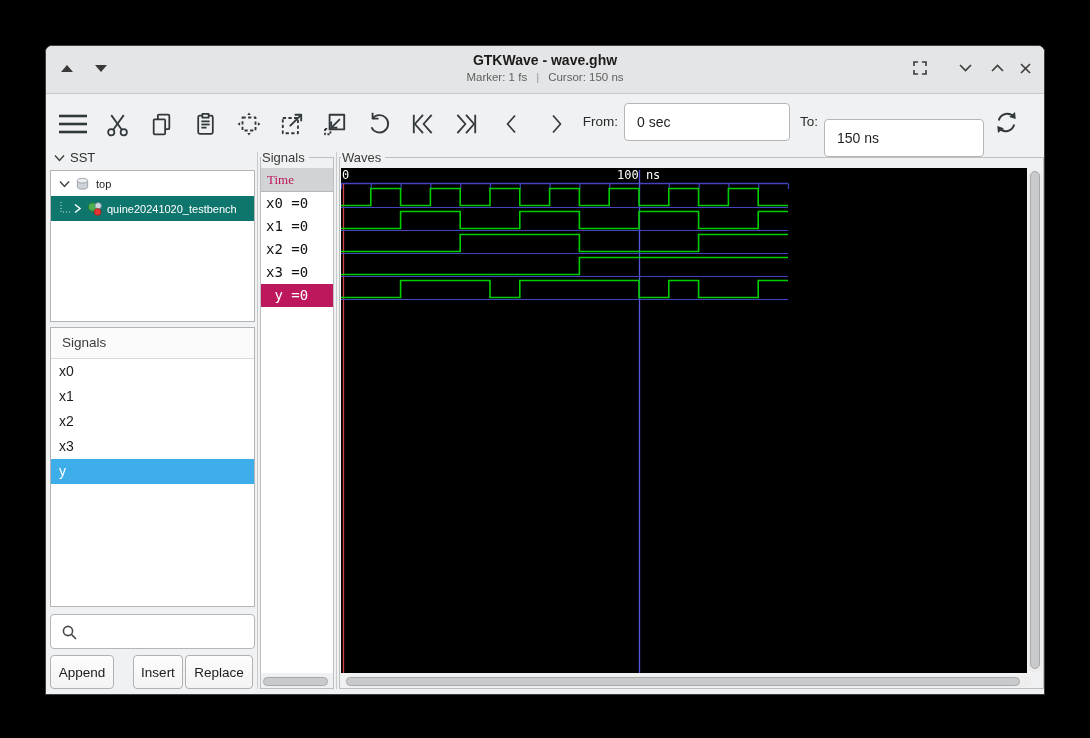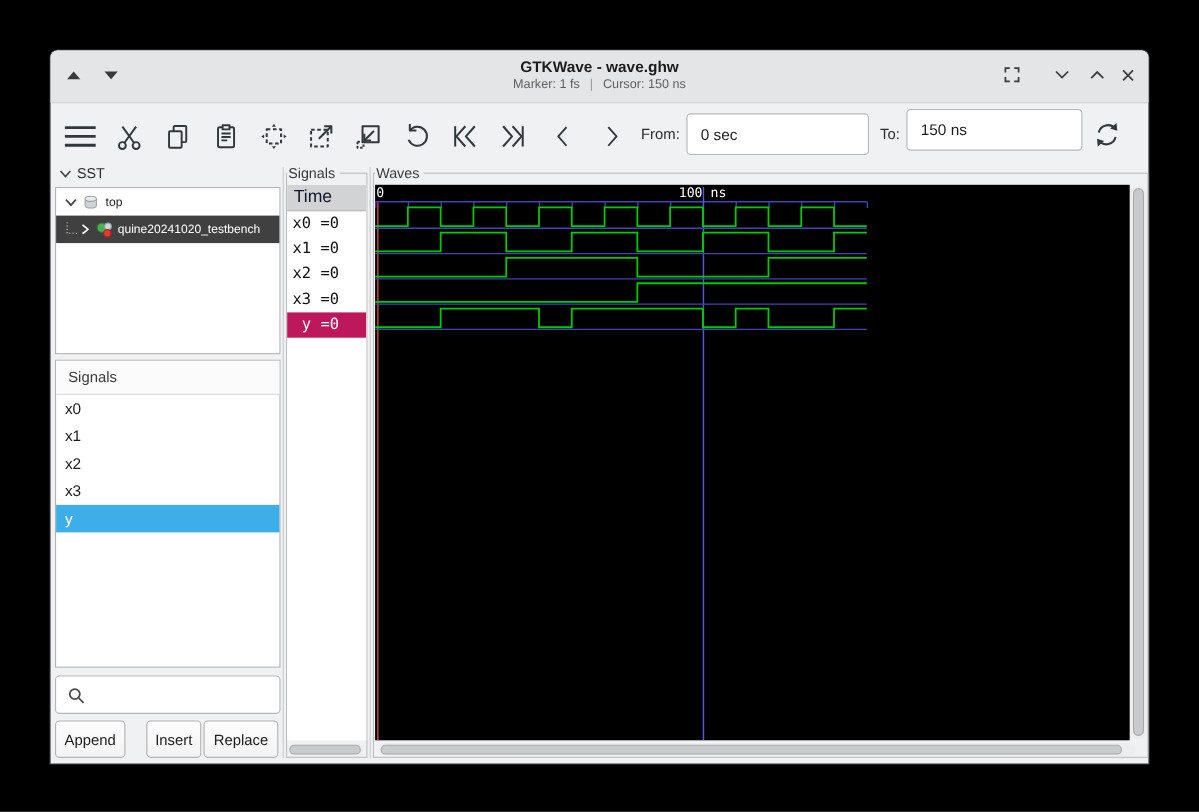--- a/index.html
+++ b/index.html
@@ -24,35 +24,35 @@
   .tbtn{width:32px;height:32px;background:none;border:none;border-radius:4px;padding:0;
         display:flex;align-items:center;justify-content:center;}
   .tbtn svg{stroke:#31383c;fill:none;stroke-width:1.7;stroke-linejoin:round;}
   .tlabel{height:40px;line-height:40px;font-size:13.5px;color:#2b2b2b;text-align:right;}
   .tinput{height:38px;box-sizing:border-box;border:1px solid #b5b6b7;border-radius:4px;background:#fff;
           font-size:14px;color:#1e1e1e;padding:0 12px;font-family:"Liberation Sans","DejaVu Sans",sans-serif;}
   
   .panelbox{background:#fff;border:1px solid #b3b4b5;box-sizing:border-box;}
   .sst-head{display:flex;align-items:center;gap:5px;font-size:13px;color:#2e2e2e;}
   .tree-row{height:25px;display:flex;align-items:center;font-size:11px;color:#1c1c1c;white-space:nowrap;overflow:hidden;}
-  .tree-row.sel{background:#404040;color:#fff;}
+  .tree-row.sel{background:#0f766e;color:#fff;}
   .sig-header{height:30px;line-height:29px;padding-left:11px;font-size:13.5px;color:#3a3a3a;
               background:#fbfbfb;border-bottom:1px solid #d9d9d9;}
   .list-item{height:25px;line-height:25px;padding-left:8px;font-size:14px;color:#1c1c1c;}
   .list-item.sel{background:#3daee9;color:#fff;}
   .searchbox{background:#fff;border:1px solid #b5b6b7;border-radius:4px;box-sizing:border-box;}
   .btn{height:34px;background:linear-gradient(#fdfdfd,#f3f3f3);border:1px solid #b1b2b3;border-radius:4px;
        font-size:13.5px;color:#202020;display:flex;align-items:center;justify-content:center;
        font-family:"Liberation Sans","DejaVu Sans",sans-serif;}
   .frame{border:1px solid #bdbebf;box-sizing:border-box;background:transparent;}
   .frame-label{font-size:13px;color:#3a3a3a;background:#f0f1f2;padding:0 4px 0 1px;}
   .splitter{width:1px;background:#c9cacb;}
   
-  .time-header{background:#d2d3d4;border-bottom:1px solid #b6b7b8;font-family:Liberation Sans, sans-serif;
-               font-size:16px;color:#0f172a;line-height:23px;padding-left:6px;box-sizing:border-box;}
+  .time-header{background:#d2d3d4;border-bottom:1px solid #b6b7b8;font-family:Liberation Serif, serif;
+               font-size:13px;color:#be185d;line-height:23px;padding-left:6px;box-sizing:border-box;}
   .sig-row{height:23px;line-height:23px;font-family:"DejaVu Sans Mono",monospace;font-size:14px;color:#111;
            white-space:pre;padding-left:5px;}
   .sig-row.sel{background:#be185d;color:#fff;}
   .sig-row .sig-name{display:inline-block;width:2ch;text-align:right;}
   .sig-row .sig-val{margin-left:1ch;}
   
   .sb-track{background:#ededee;border-radius:6px;}
   .sb-thumb{background:#c9cacb;border:1px solid #a8a9aa;border-radius:5px;box-sizing:border-box;}
 </style>
 </head>
@@ -181,21 +181,21 @@
       </button>
     <button class="abs tbtn" style="left:494px;top:15px;">
       <svg width="24" height="24" viewBox="0 0 24 24">
         <polyline points="9,3.5 16.5,12 9,20.5"></polyline>
         </svg>
       </button>
 
     <span class="abs tlabel" style="left:520px;top:9px;width:52px;">From:</span>
     <input class="abs tinput" style="left: 578px; top: 10px; width: 166px;" value="0 sec">
     <span class="abs tlabel" style="left:744px;top:9px;width:28px;">To:</span>
-    <input class="abs tinput" style="left: 778px; top: 6px; width: 160px;" value="150 ns">
+    <input class="abs tinput" style="left: 778px; top: 26px; width: 160px;" value="150 ns">
     <button class="abs tbtn" style="left:944px;top:13px;">
       <svg width="27" height="27" viewBox="0 0 24 24">
         <path d="M5.2,10.2 A7.6,7.6 0 0 1 18.6,7.2"></path>
         <path d="M18.8,13.8 A7.6,7.6 0 0 1 5.4,16.8"></path>
         <path d="M19.6,2.6 L20.2,8.8 L14.4,7.0 Z" fill="#31383c" stroke="none"></path>
         <path d="M4.4,21.4 L3.8,15.2 L9.6,17.0 Z" fill="#31383c" stroke="none"></path>
         </svg>
       </button>
   </div>
 

